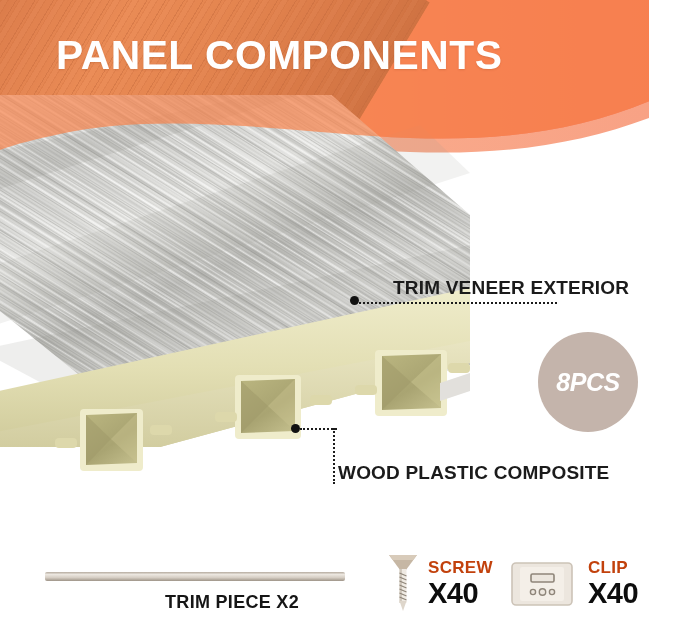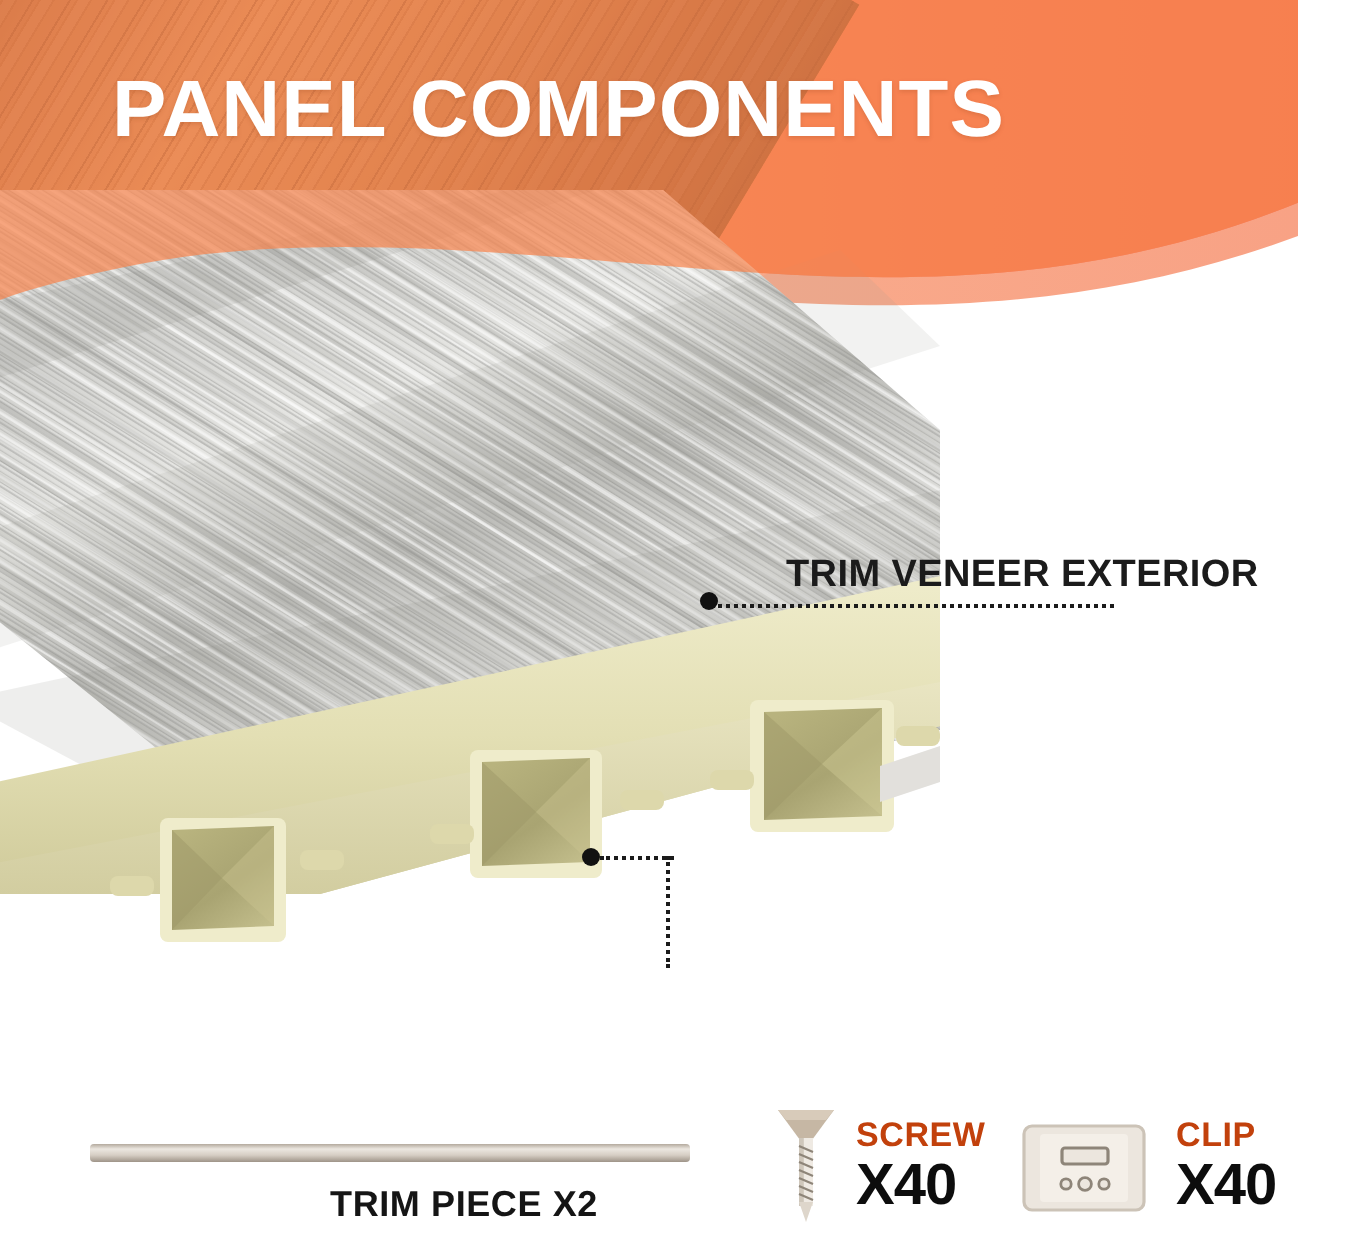--- a/index.html
+++ b/index.html
@@ -324,21 +324,25 @@
     </svg>
   </div>
 
   <div class="leader-dot" id="veneer-dot"></div>
   <div class="leader-h" id="veneer-leader"></div>
   <div class="callout-label" id="veneer-label">TRIM VENEER EXTERIOR</div>
 
   <div class="leader-dot" id="wpc-dot"></div>
   <div class="leader-h" id="wpc-leader-h"></div>
   <div class="leader-v" id="wpc-leader-v"></div>
-
+  <div class="callout-label" id="wpc-label">WOOD PLASTIC COMPOSITE</div>
+
+  <div class="pcs-badge">
+    <span class="pcs-text">8PCS</span>
+  </div>
 
   <div class="accessories">
 
     <div class="trim-group">
       <div class="trim-bar"></div>
       <div class="trim-label">TRIM PIECE X2</div>
     </div>
 
     <div class="screw-group">
       <svg class="icon-svg" id="screw-icon-svg" width="34" height="62" viewBox="0 0 34 62">

